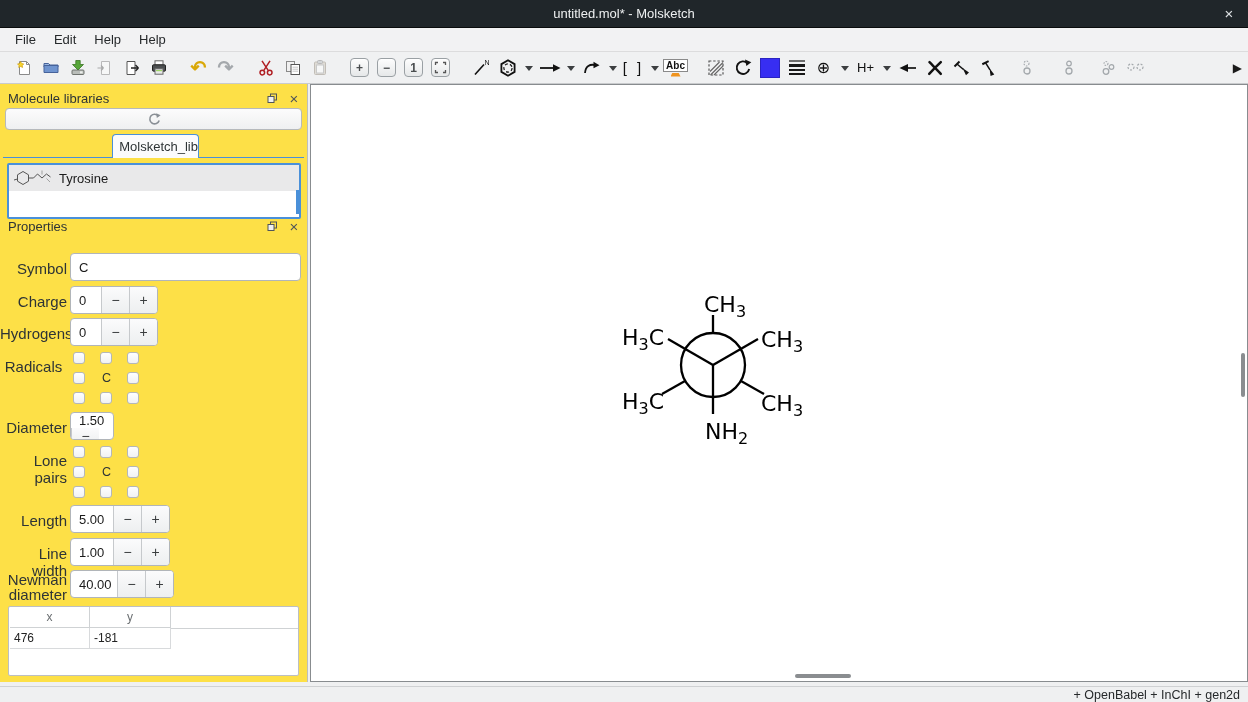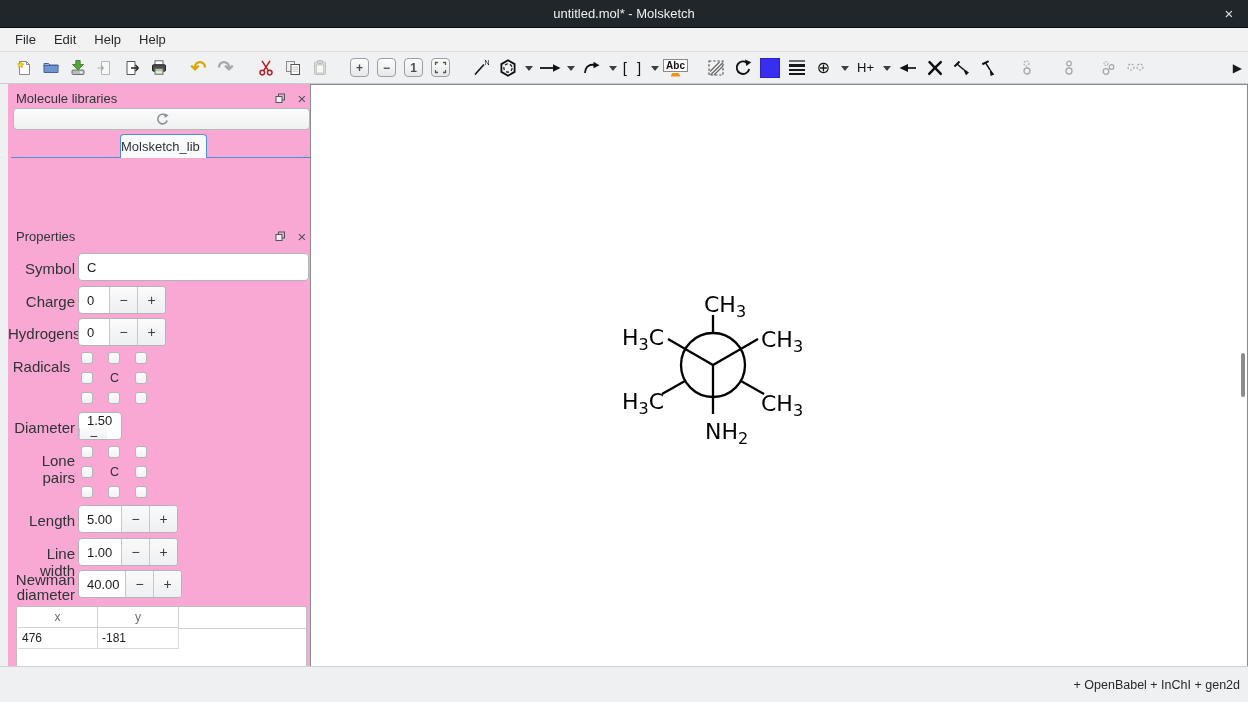--- a/index.html
+++ b/index.html
@@ -38,34 +38,34 @@
   .lwbars i:first-child { background:#6d6d6d; }
   .abcbox { display:flex; flex-direction:column; align-items:center; }
   .abcbox .abct { font-size:10px; font-weight:bold; color:#111; border:1px solid #8a8a8a; padding:0 2px; background:#fff; line-height:11px; }
   .abcbox .abcu { width:10px; height:4px; background:#f0941f; clip-path:polygon(20% 0,80% 0,100% 100%,0 100%); margin-top:1px; }
   .charge-g { font-size:16px; color:#111; }
   .hplus-g { font-size:13px; color:#111; font-weight:500; }
   .brackets-g { font-size:15px; color:#111; letter-spacing:3px; font-weight:500; }
   .overflow { margin-left:auto; margin-right:6px; font-size:12px; color:#1a1a1a; }
 
   
-  .dock { position:absolute; left:0; top:84px; width:308px; height:598px; background:#f9a8d4;
-          border-right:1px solid #bcbec0;margin-left:8px; }
+  .dock { position:absolute; left:0; top:84px; width:308px; height:598px; background:#fde047;
+          border-right:1px solid #bcbec0; }
   .ptitle { position:absolute; left:0; width:100%; height:22px; display:flex; align-items:center; }
   .ptitle .pt-label { font-size:13px; color:#2e3436; margin-left:8px; flex:1; }
   .ptitle .pt-btn { width:18px; height:18px; display:flex; align-items:center; justify-content:center; margin-right:4px; }
   .ptitle .pt-close { font-size:15px; color:#50555a; line-height:1; }
 
   .refreshbtn { position:absolute; left:5px; right:5px; top:24px; height:22px; border:1px solid #b6b9bc;
                 border-radius:4px; background:linear-gradient(#fcfcfc,#eff0f1);
                 display:flex; align-items:center; justify-content:center; }
   .tabline { position:absolute; left:3px; right:3px; top:73px; height:0; border-top:1px solid #4a90d9; }
   .tab { position:absolute; left:112px; top:50px; width:87px; height:24px; background:#fbfbfc;
          border:1px solid #4a90d9; border-bottom:none; border-radius:4px 4px 0 0;
-         display:flex; align-items:center; justify-content:flex-start; font-size:13px; color:#2e3436; z-index:2; }
+         display:flex; align-items:center; justify-content:flex-end; font-size:13px; color:#2e3436; z-index:2; }
   .liblist { position:absolute; left:7px; right:6px; top:79px; height:56px; background:#fff;
              border:2px solid #4a90d9; border-radius:2px; overflow:hidden; }
   .libitem { height:26px; background:#e9e9ea; display:flex; align-items:center; padding-left:4px; }
   .libitem .libname { font-size:13px; color:#1a1a1a; margin-left:6px; }
   .libscroll { position:absolute; right:0px; top:25px; width:3px; height:24px; background:#4a90d9; }
 
   
   .plabel { position:absolute; left:0; width:67px; text-align:right; font-size:15px; color:#2e3436; }
   .pinput { position:absolute; left:70px; height:28px; background:#fff; border:1px solid #b1b5b9;
             border-radius:4px; font-size:13px; color:#1a1a1a; display:flex; align-items:center; padding-left:8px; }
@@ -85,21 +85,21 @@
   .ccell { position:absolute; top:21px; height:21px; border-right:1px solid #d8dadc; border-bottom:1px solid #d8dadc;
            display:flex; align-items:center; padding-left:4px; font-size:12px; color:#222; background:#fff; }
 
   
   .canvas { position:absolute; left:310px; top:84px; width:938px; height:598px; background:#ffffff;
             border:1px solid #888c8f; }
   .hscroll { position:absolute; left:484px; top:589px; width:56px; height:3.5px; background:#8a8d90; border-radius:2px; }
   .vscroll { position:absolute; left:930px; top:268px; width:3.5px; height:44px; background:#8a8d90; border-radius:2px; }
 
   
-  .statusbar { position:absolute; left:0; bottom:0; width:100%; height:36px; background:#eff0f1;
+  .statusbar { position:absolute; left:0; bottom:0; width:100%; height:16px; background:#eff0f1;
                border-top:1px solid #cfd1d3; display:flex; align-items:center; justify-content:flex-end; }
   .statusbar .stext { font-size:12.5px; color:#26292b; margin-right:8px; }
 
   svg { display:block; }
 </style>
 </head>
 <body>
 
 <div id="window">
 
@@ -409,22 +409,33 @@
     <div class="refreshbtn">
       <svg width="14" height="14" viewBox="0 0 14 14">
           <path d="M11.5 4.2A4.8 4.8 0 1 0 12.2 8.5" fill="none" stroke="#8a9096" stroke-width="1.6"></path>
           <polygon points="9.2,1.2 13.6,3.2 9.8,6" fill="#8a9096"></polygon>
         </svg>
     </div>
     <div class="tabline"></div>
     <div class="tab">
         <span>Molsketch_lib</span>
       </div>
-
-    <div class="ptitle" style="top:141px;">
+    <div class="liblist">
+      <div class="libitem">
+        <svg width="40" height="22" viewBox="0 0 40 22">
+          <polygon points="10,4.5 15.5,7.8 15.5,14.2 10,17.5 4.5,14.2 4.5,7.8" fill="none" stroke="#555" stroke-width="1"></polygon>
+          <path d="M1 13l3.5-1M15.5 11h5l4-4 4.5 4 4.5-4 4 3" fill="none" stroke="#555" stroke-width="1"></path>
+          <path d="M29 7.5V3.5M33.5 11.5l3.5 3.5" fill="none" stroke="#9a9a9a" stroke-width=".9"></path>
+        </svg>
+        <span class="libname">Tyrosine</span>
+      </div>
+      <div class="libscroll"></div>
+    </div>
+
+    <div class="ptitle" style="top:131px;">
       <span class="pt-label">Properties</span>
       <span class="pt-btn">
           <svg width="11" height="11" viewBox="0 0 11 11">
             <rect x="3.5" y="1" width="6" height="6" fill="none" stroke="#50555a"></rect>
             <rect x="1" y="3.5" width="6" height="6" fill="#eff0f1" stroke="#50555a"></rect>
           </svg>
         </span>
       <span class="pt-btn pt-close">×</span>
     </div>
 

